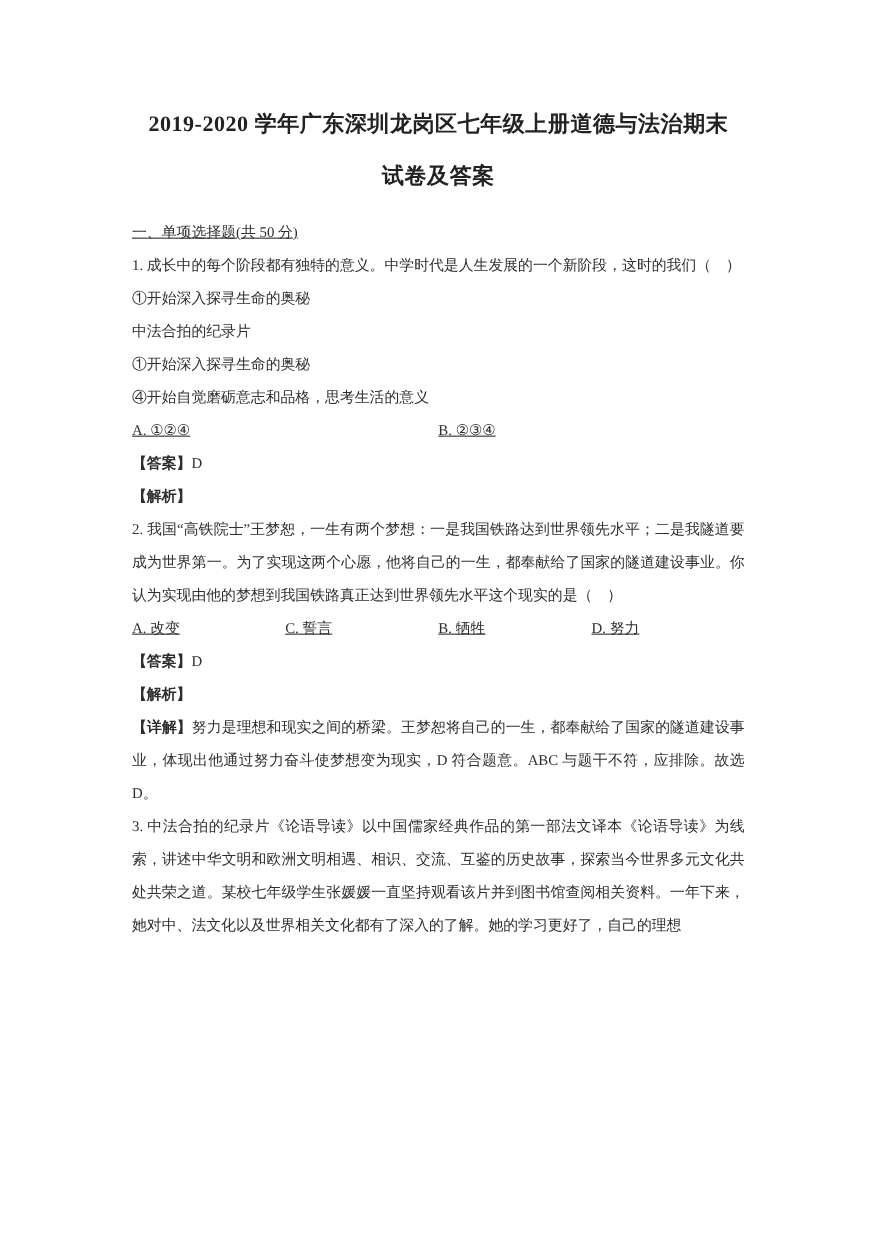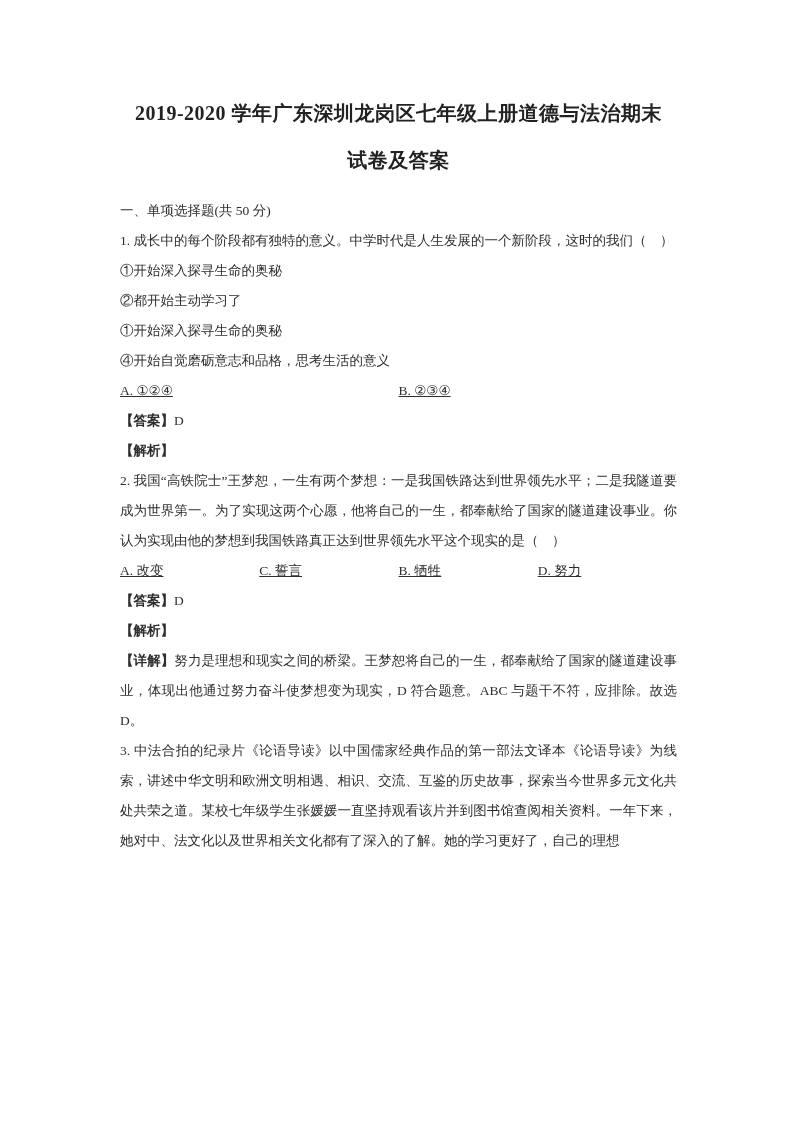--- a/index.html
+++ b/index.html
@@ -24,20 +24,21 @@
     font-weight: 600;
     line-height: 47px;
     color: #222222;
     letter-spacing: 0.5px;
   }
   .section-heading {
     font-size: 13.5px;
     line-height: 30px;
     margin-top: 6px;
     color: #2e2e2e;
+    text-decoration: underline;
   }
   .question { margin: 0; }
   .line {
     font-size: 13.5px;
     line-height: 30px;
     text-align: justify;
     color: #2e2e2e;
   }
   .options-row {
     display: flex;
@@ -55,21 +56,21 @@
   <div class="title-block">
     <div class="title-line">2019-2020 学年广东深圳龙岗区七年级上册道德与法治期末</div>
     <div class="title-line">试卷及答案</div>
   </div>
 
   <div class="section-heading">一、单项选择题(共 50 分)</div>
 
   <section class="question">
     <p class="line">1.  成长中的每个阶段都有独特的意义。中学时代是人生发展的一个新阶段，这时的我们（　）</p>
     <p class="line">①开始深入探寻生命的奥秘</p>
-    <p class="line">②都开始主动学习了</p>
+    <p class="line">中法合拍的纪录片</p>
     <p class="line">①开始深入探寻生命的奥秘</p>
     <p class="line">④开始自觉磨砺意志和品格，思考生活的意义</p>
     <div class="options-row">
       <span class="option">A.  ①②④</span>
       <span class="option">B.  ②③④</span>
     </div>
     <p class="line"><span class="bold">【答案】</span><span>D</span></p>
     <p class="line bold">【解析】</p>
   </section>
 

